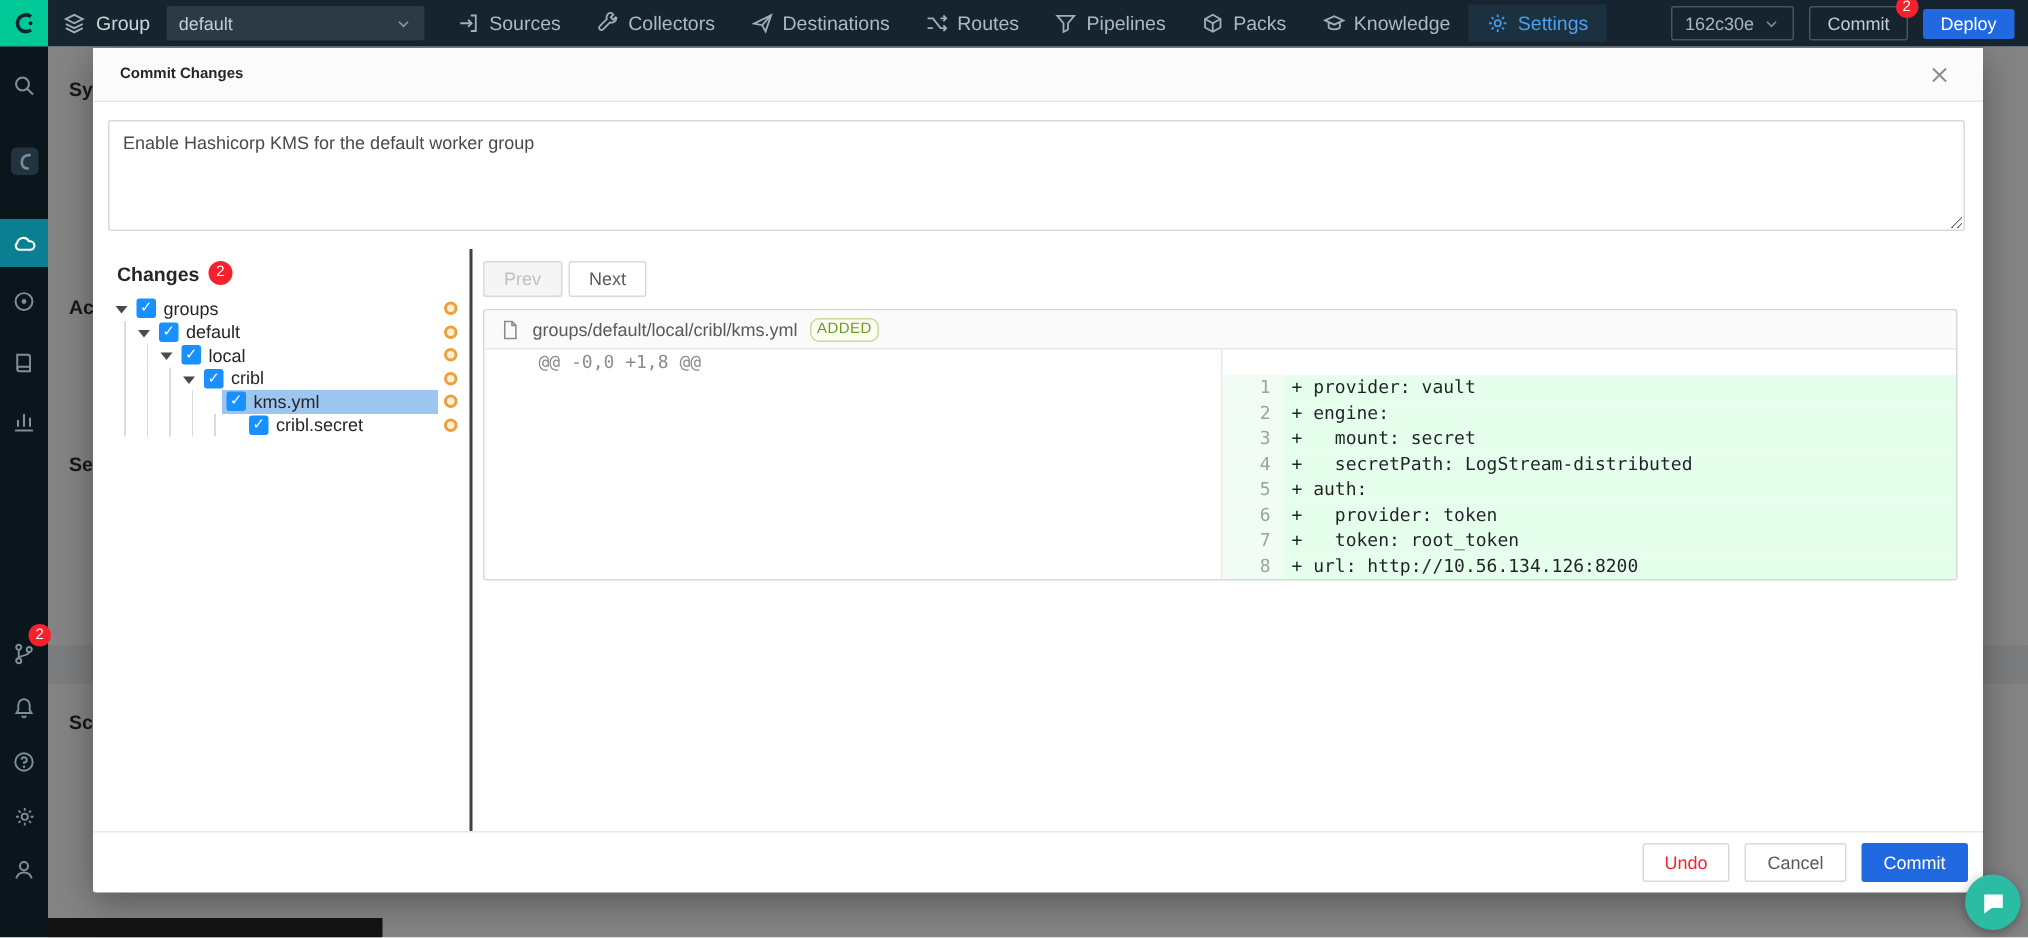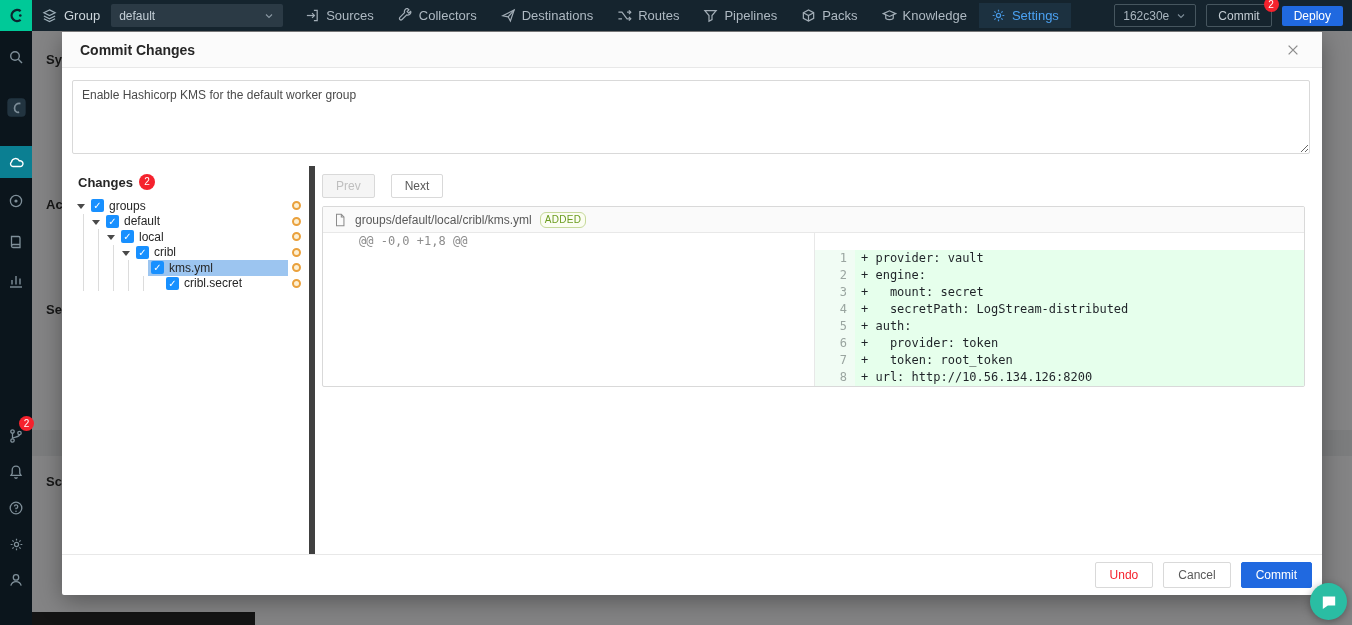--- a/index.html
+++ b/index.html
@@ -60,28 +60,28 @@
   .bg-darkbar { position:absolute; left:0; top:581px; width:223px; height:13px; background:#262626; }
   .overlay { position:absolute; left:32px; top:31px; right:0; bottom:0;
     background:rgba(0,0,0,0.45); z-index:10; }
 
   
   .modal { position:absolute; left:62px; top:32px; width:1260px; height:563px; background:#fff;
     z-index:20; border-radius:2px; box-shadow:0 6px 24px rgba(0,0,0,.35);
     display:flex; flex-direction:column; }
   .modal-header { height:36px; flex:none; display:flex; align-items:center; padding:0 18px;
     border-bottom:1px solid #e8e8e8; background:#fbfbfb; }
-  .modal-title { font-size:14px; font-weight:700; color:#262626; }
+  .modal-title { font-size:10px; font-weight:700; color:#262626; }
   .modal-close { margin-left:auto; color:#8c8c8c; cursor:pointer; display:flex; padding:4px; }
   .msg-wrap { flex:none; padding:12px 12px 12px 10px; }
   .commit-msg { width:100%; height:74px; display:block; border:1px solid #d9d9d9; border-radius:2px;
     font-family:inherit; font-size:12px; color:#4a4a4a; padding:7px 9px; resize:vertical; outline:none; }
   .modal-body { flex:1; min-height:0; display:flex; padding-left:10px; }
 
-  .changes-pane { width:243px; flex:none; border-right:6px solid #404040; padding:6px 0 0 4px; }
+  .changes-pane { width:243px; flex:none; border-right:2px solid #404040; padding:6px 0 0 4px; }
   .changes-header { display:flex; align-items:center; gap:6px; padding:2px 4px 8px 2px; }
   .changes-title { font-size:13px; font-weight:700; color:#262626; }
   .changes-header .badge { min-width:16px; height:16px; line-height:16px; }
   .tree { font-size:12px; color:#262626; }
   .tree-row { display:flex; align-items:center; height:15.5px; padding-right:8px; cursor:pointer; }
   .guide { width:15px; height:100%; flex:none;
     background:linear-gradient(to right, transparent 7px, #dcdcdc 7px, #dcdcdc 8px, transparent 8px); }
   .caret { width:12px; height:100%; flex:none; position:relative; cursor:pointer; }
   .caret:not(.empty)::after { content:''; position:absolute; left:1px; top:6px;
     border-left:4px solid transparent; border-right:4px solid transparent; border-top:5px solid #4a4a4a; }
@@ -89,21 +89,21 @@
   .tree-row.selected .row-main { background:var(--selected-row,#9cc5f0); }
   .checkbox { width:13px; height:13px; flex:none; background:#1890ff; border-radius:2px;
     margin-right:5px; position:relative; cursor:pointer; }
   .checkbox::after { content:"✓"; position:absolute; left:0; top:0; width:13px; height:13px;
     color:#fff; font-size:10px; line-height:13px; text-align:center; }
   .row-label { white-space:nowrap; overflow:hidden; text-overflow:ellipsis; }
   .dot { width:9px; height:9px; flex:none; border-radius:50%; margin-left:4px;
     border:2px solid var(--dot-orange,#eaa13d); background:#fdf0d3; }
 
   .diff-pane { flex:1; min-width:0; padding:8px 17px 0 7px; }
-  .diff-btns { display:flex; gap:16px; margin-bottom:8px; }
+  .diff-btns { display:flex; gap:4px; margin-bottom:8px; }
   .btn { height:24px; padding:0 13px; border:1px solid #d9d9d9; background:#fff; font-size:12px;
     color:#595959; border-radius:2px; cursor:pointer; font-family:inherit; }
   .btn[disabled] { background:#f5f5f5; color:#bfbfbf; cursor:default; }
   .diff-box { border:1px solid #d9d9d9; border-radius:2px; overflow:hidden; }
   .diff-file-header { height:26px; background:#fafafa; border-bottom:1px solid #e8e8e8;
     display:flex; align-items:center; gap:8px; padding:0 10px; font-size:12px; color:#595959; }
   .diff-file-header .icon { display:flex; color:#8c8c8c; }
   .added-badge { font-size:10px; color:#6a9b1e; border:1px solid #c6d99a; background:#fbfdf2;
     padding:0 4px; height:16px; line-height:14px; border-radius:6px; letter-spacing:.3px; }
   .diff-body { font-family:"DejaVu Sans Mono", monospace; font-size:12px; }

